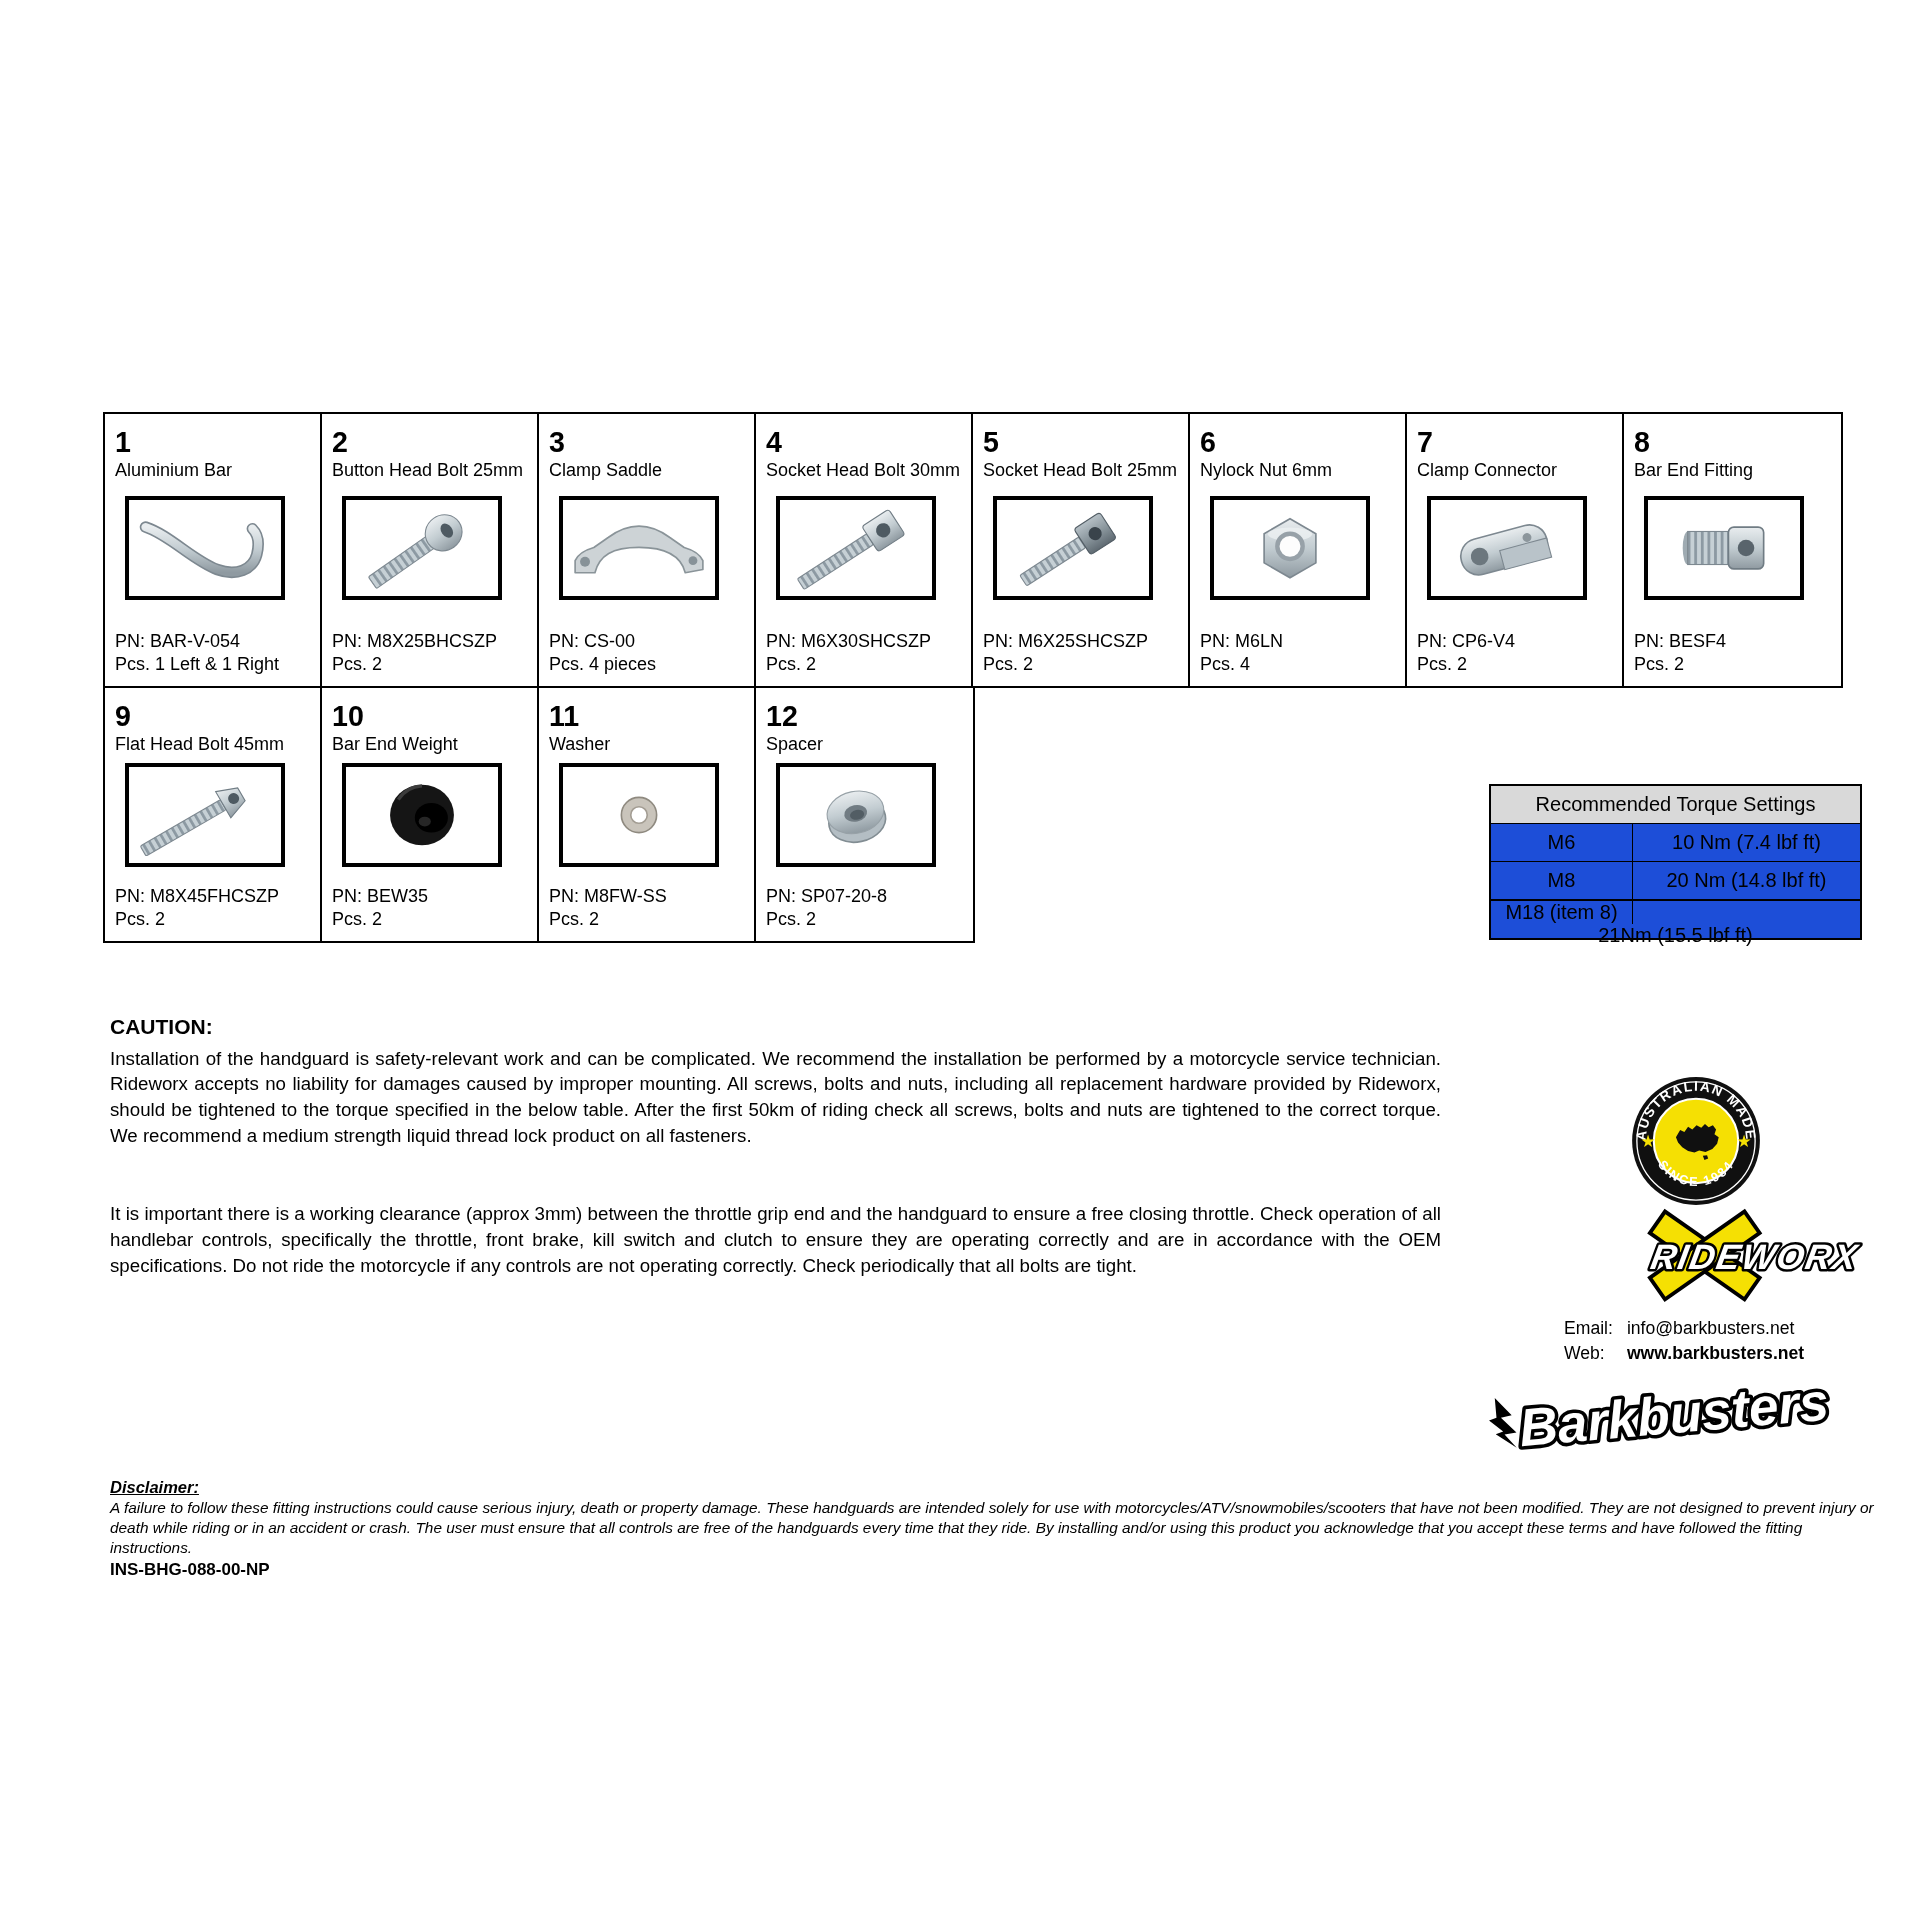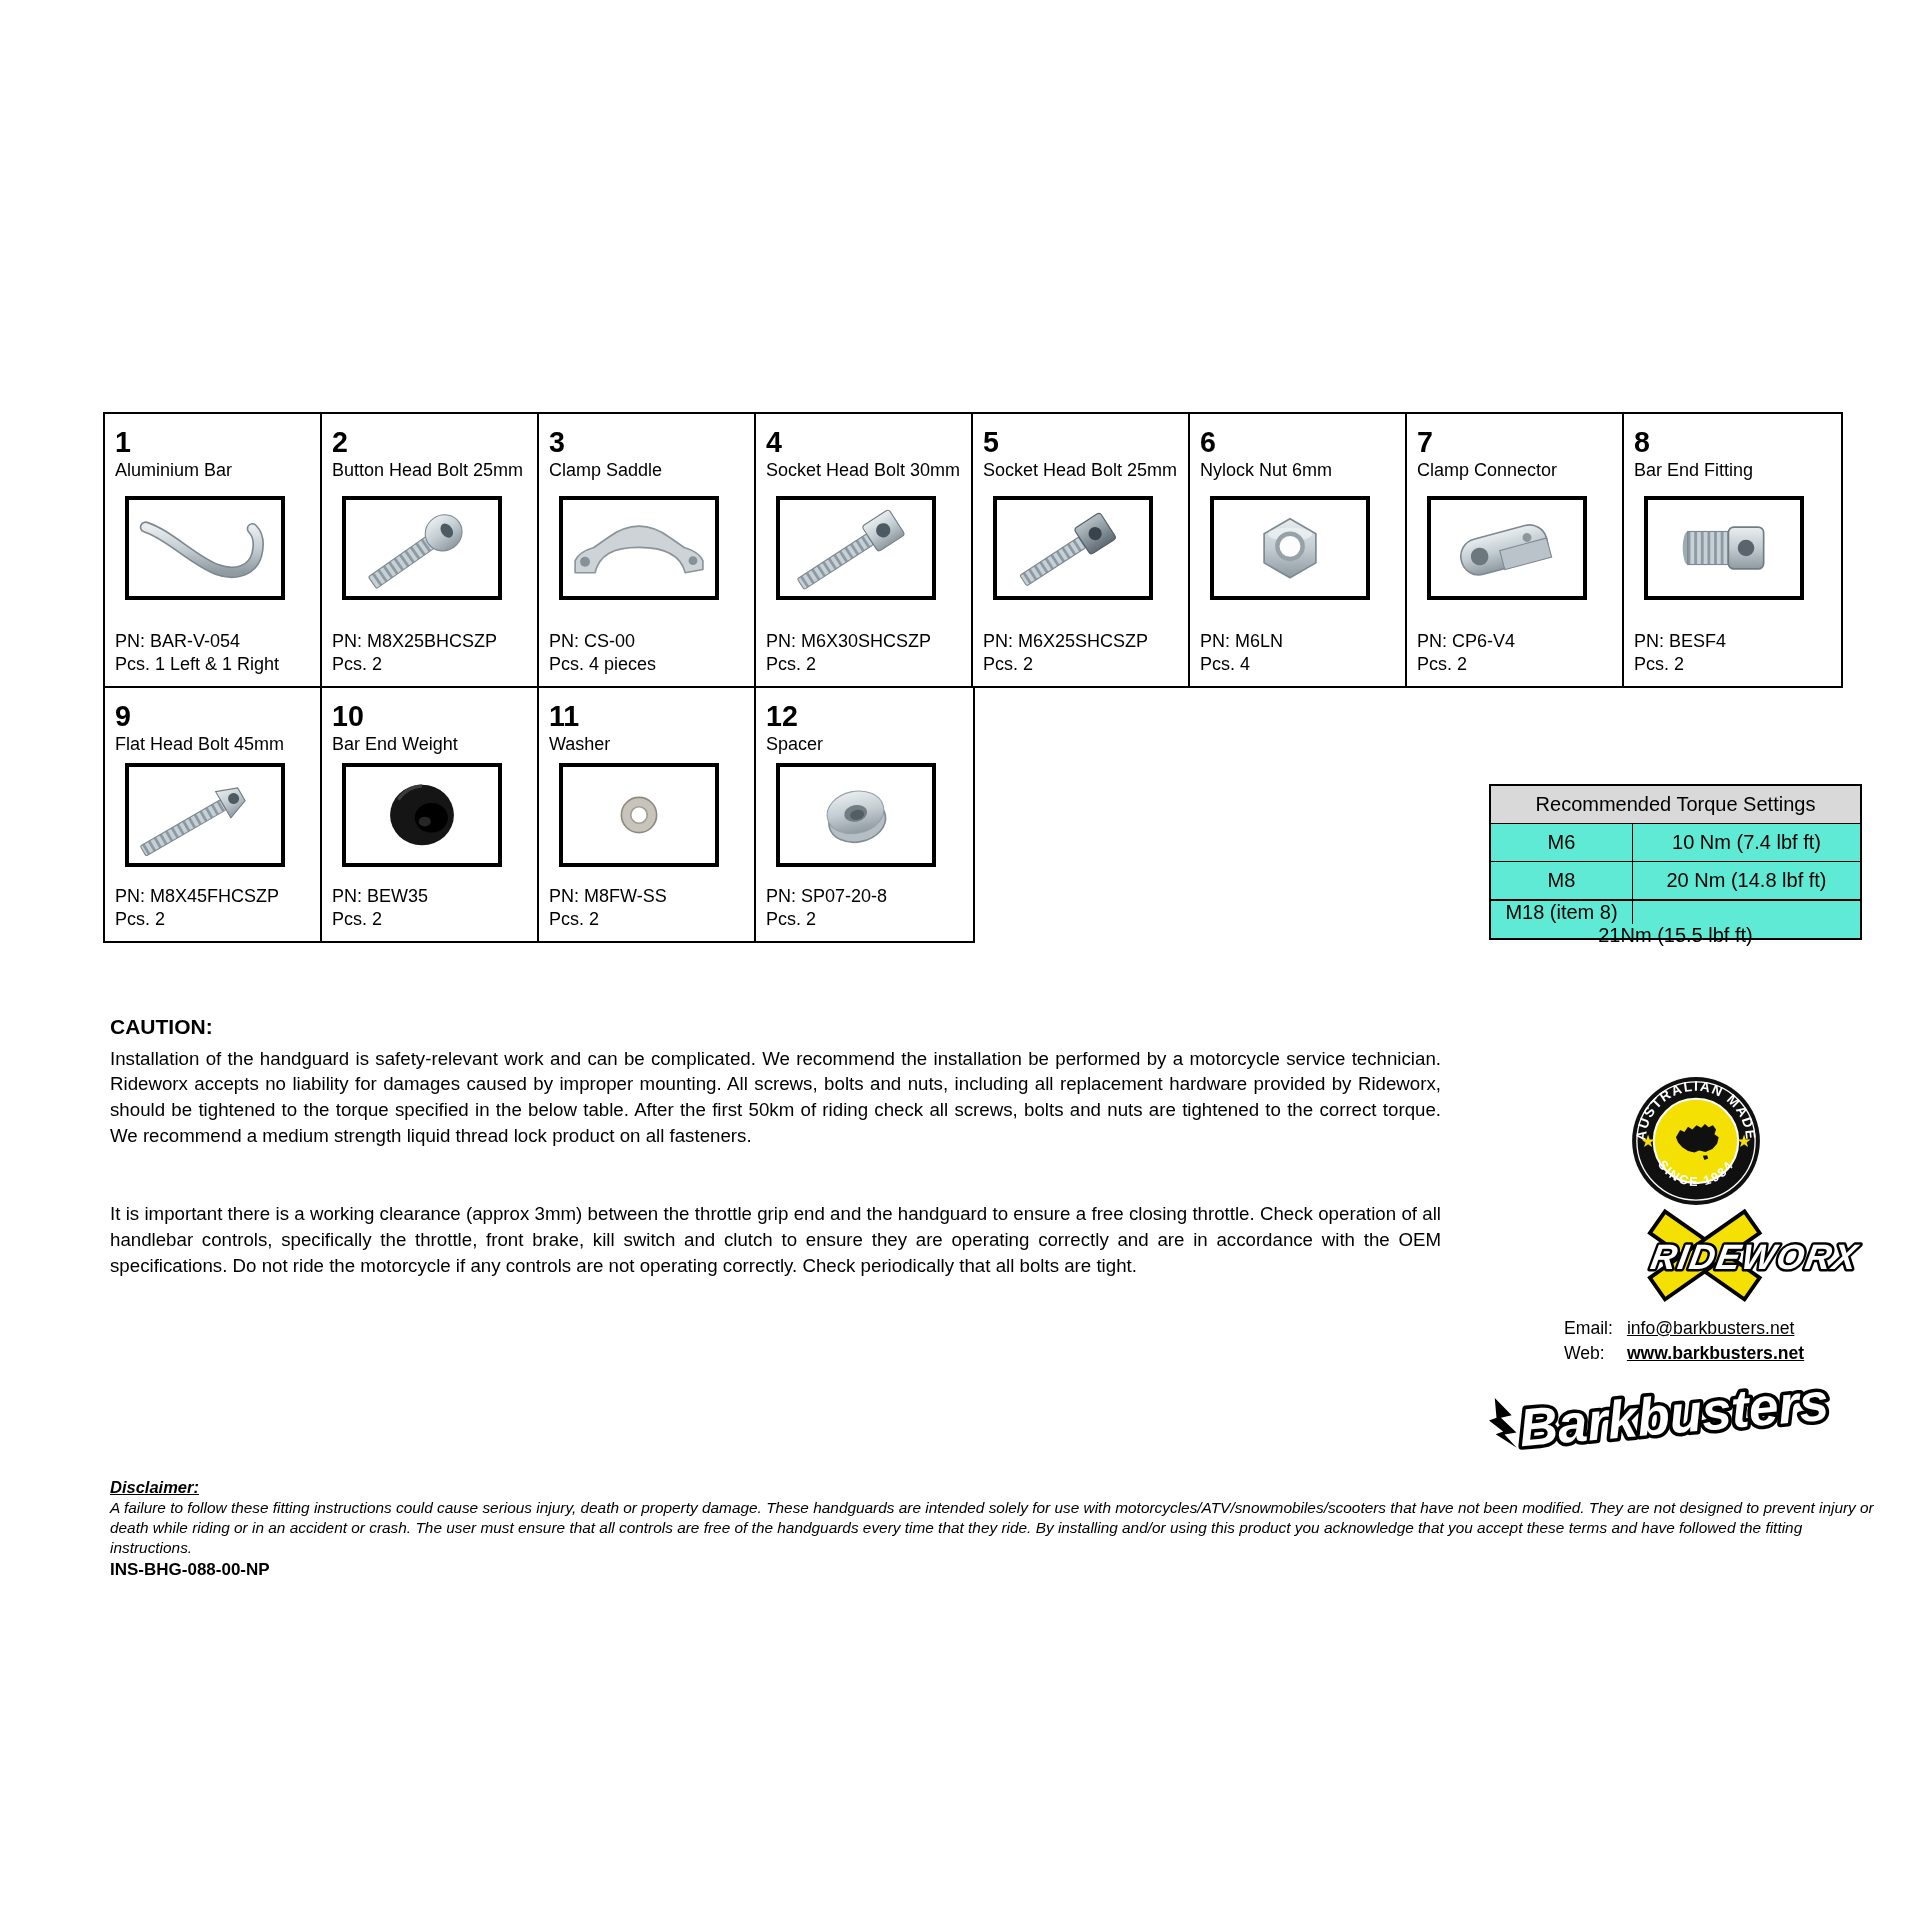--- a/index.html
+++ b/index.html
@@ -18,42 +18,42 @@
   .pname { position:absolute; left:10px; top:47px;  font-size:18px; line-height:1.1; white-space:nowrap; }
   .pimg  { position:absolute; left:20px; top:82px; width:160px; height:104px;
            border:4.4px solid #000; background:#fff; box-sizing:border-box; }
   #grid-row-2 .pimg { top:75px; }
   .pimg svg { width:100%; height:100%; display:block; }
   .ppn  { position:absolute; left:10px; bottom:34px; font-size:18px; line-height:1.1; }
   .ppcs { position:absolute; left:10px; bottom:11px; font-size:18px; line-height:1.1; }
 
   
   #torque-table { position:absolute; left:1489px; top:784px; width:373px;
-                  border:2.2px solid #000; box-sizing:border-box; background:#5eead4; }
+                  border:2.2px solid #000; box-sizing:border-box; background:#1d4ed8; }
   .tq-title { height:37px; background:#D9D9D9; border-bottom:1.1px solid #000;
               display:flex; align-items:center; justify-content:center; font-size:20px; }
   .tq-row { display:flex; height:37px; }
   .tq-row.mid { border-bottom:1.1px solid #000; }
   .tq-row.thick-top { border-top:2.2px solid #000;flex-direction:column; }
   .tq-size { width:141px; border-right:1.1px solid #000; display:flex; align-items:center; justify-content:center; font-size:20px; }
   .tq-val  { flex:1; display:flex; align-items:center; justify-content:center; font-size:20px; }
 
   
   .text-sec { position:absolute; left:110px; width:1331px; }
   #caution-sec { top:1015px; }
   #warning-sec { top:1201px; }
   .sec-head { font-size:21px; font-weight:bold; margin-bottom:6.6px; }
   .sec-body { font-size:18.7px; line-height:1.38; text-align:justify; }
 
   
   #aus-badge   { position:absolute; left:1630px; top:1075px; width:132px; height:132px; }
   #rideworx    { position:absolute; left:1625px; top:1207px; width:253px; height:99px; }
   #contact     { position:absolute; left:1564px; top:1316px; font-size:17.6px; line-height:25px; }
   .c-label { display:inline-block; width:58px; }
-  .c-val   { display:inline-block;text-decoration:underline; }
+  .c-val   { display:inline-block; }
   .c-bold  { font-weight:bold; }
   #barkbusters { position:absolute; left:1480px; top:1362px; width:401px; height:126px; }
 
   
   #disclaimer-head { position:absolute; left:110px; top:1478px; font-size:16.5px; font-weight:bold;
                      font-style:italic; text-decoration:underline; }
   #disclaimer-body { position:absolute; left:110px; top:1498px; width:1772px;
                      font-size:15.4px; font-style:italic; line-height:1.3; }
   #doc-code { position:absolute; left:110px; top:1560px; font-size:17px;font-weight:bold; }
 </style>

